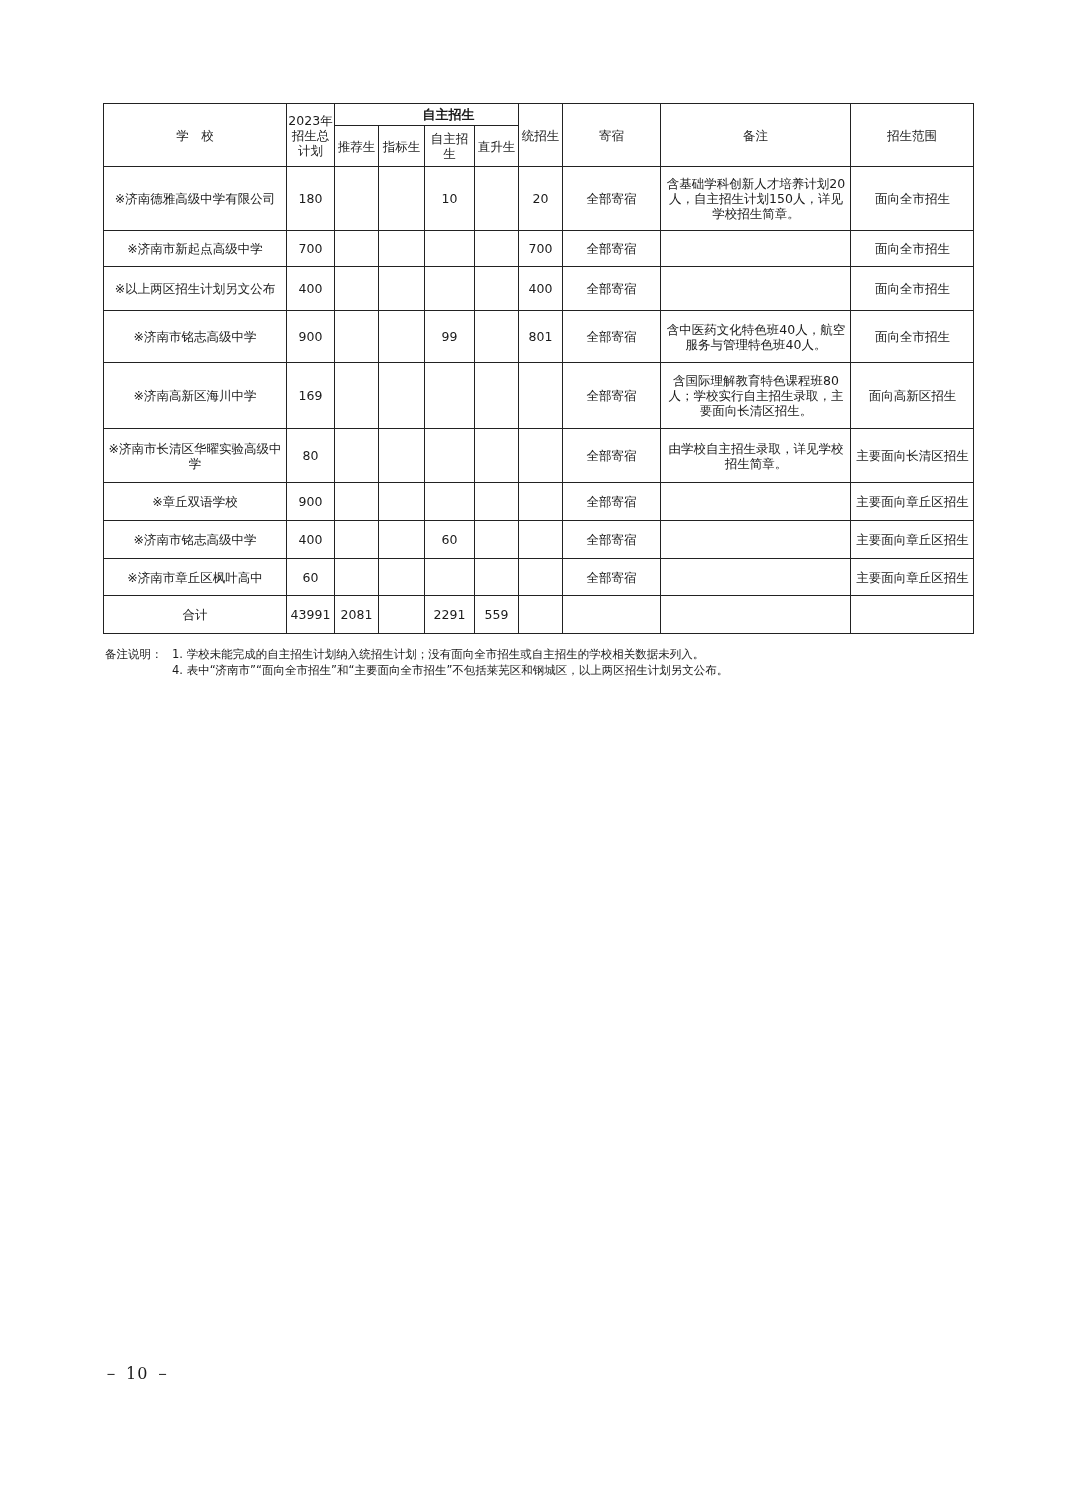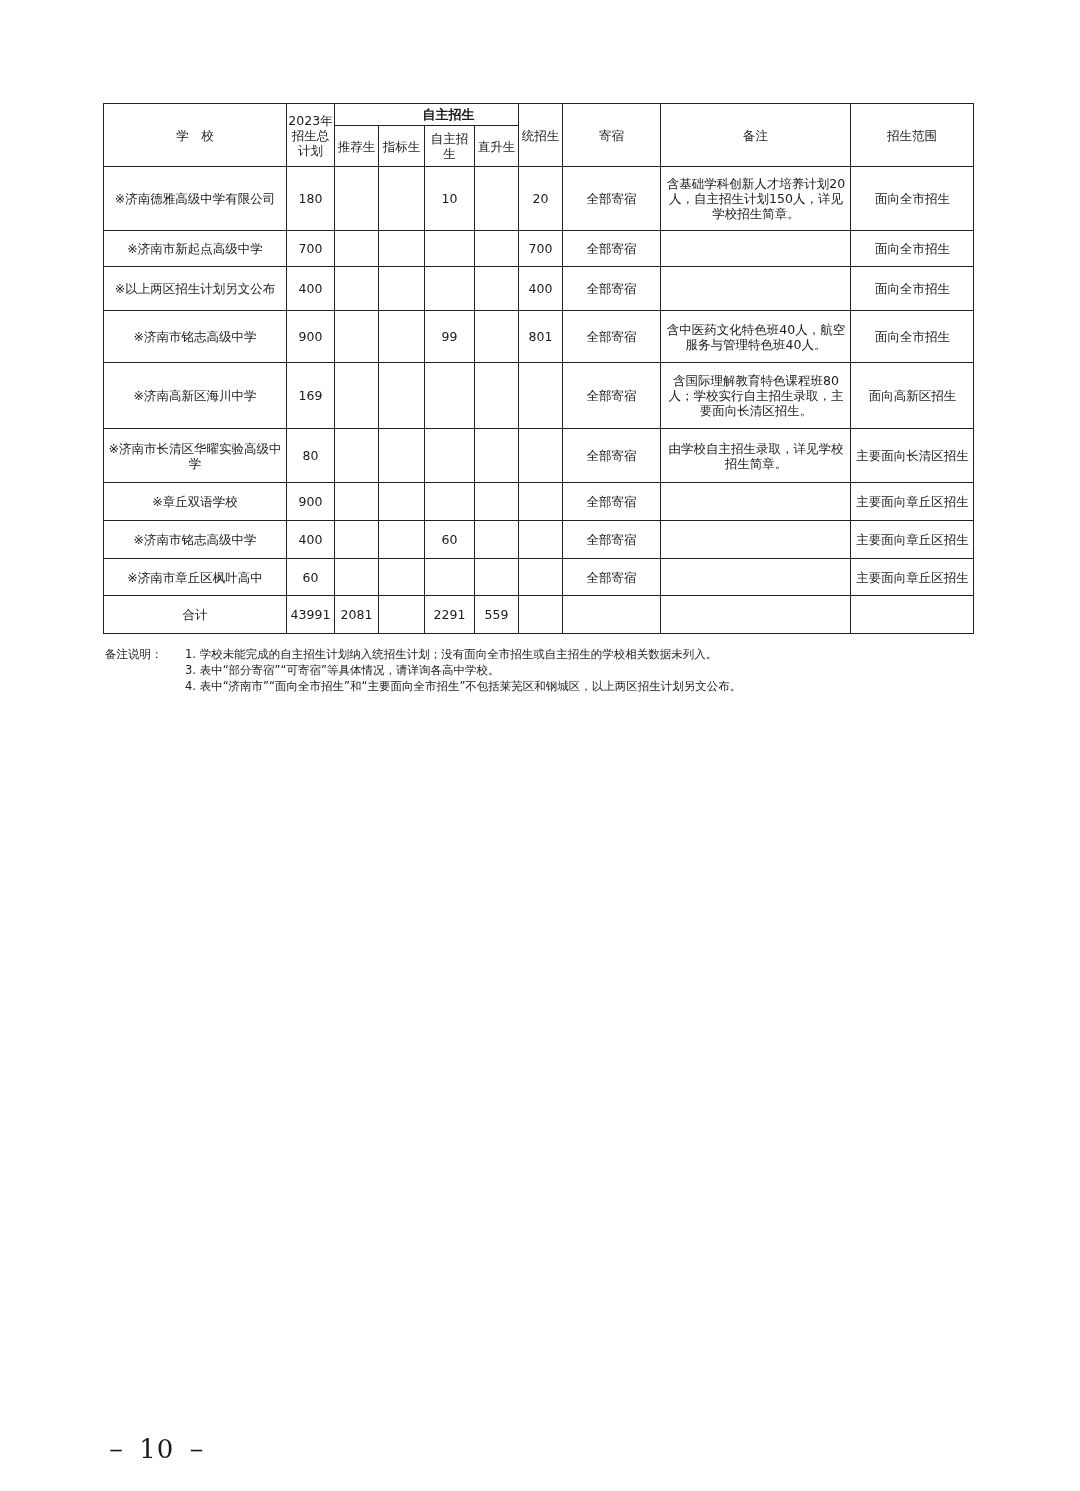--- a/index.html
+++ b/index.html
@@ -5,24 +5,24 @@
   html, body { margin: 0; padding: 0; background: #ffffff; }
   body { width: 1080px; height: 1491px; position: relative; overflow: hidden;
          font-family: "DejaVu Sans", "Liberation Sans", sans-serif; color: #1a1a1a; }
   table.enroll { position: absolute; left: 103px; top: 103px; border-collapse: collapse;
                  table-layout: fixed; width: 871px; }
   table.enroll td, table.enroll th { border: 1.4px solid #222; padding: 0; font-size: 12.5px;
                  font-weight: normal; text-align: center; vertical-align: middle; line-height: 15px; }
   table.enroll th.group { font-weight: bold; font-family: "DejaVu Serif", serif; font-size: 13px; padding-left: 44px; }
   td.remark, td.scope { text-align: center; padding-left: 3px !important; padding-right: 2px !important; }
   .notes { position: absolute; left: 105px; top: 646px; font-size: 11.5px; line-height: 16px; }
-  .notes .row { display: flex; gap: 13px; }
+  .notes .row { display: flex; }
   .notes .lbl { width: 67px; white-space: nowrap; }
-  .pageno { position: absolute; left: 103px; top: 1432px; font-family: "DejaVu Serif", serif;
-            font-size: 26px; letter-spacing: 1px; }
+  .pageno { position: absolute; left: 103px; top: 1364px; font-family: "DejaVu Serif", serif;
+            font-size: 16px; letter-spacing: 1px; }
 </style>
 </head>
 <body>
 
 <table class="enroll">
   <colgroup>
     <col style="width:183px">
       <col style="width:48px">
       <col style="width:44px">
       <col style="width:46px">
@@ -177,21 +177,17 @@
 <div class="notes">
   <div class="row">
     <span class="lbl">备注说明：</span>
     <span>1. 学校未能完成的自主招生计划纳入统招生计划；没有面向全市招生或自主招生的学校相关数据未列入。</span>
   </div>
   <div class="row">
       <span class="lbl"></span>
     </div>
   <div class="row">
       <span class="lbl"></span>
-      <span>3. 表中“部分寄宿”“可寄宿”等具体情况，请详询各高中学校。</span>
-    </div>
-  <div class="row">
-      <span class="lbl"></span>
       <span>4. 表中“济南市”“面向全市招生”和“主要面向全市招生”不包括莱芜区和钢城区，以上两区招生计划另文公布。</span>
     </div>
 </div>
 
 <div class="pageno">－ 10 －</div>
 
 </body></html>

